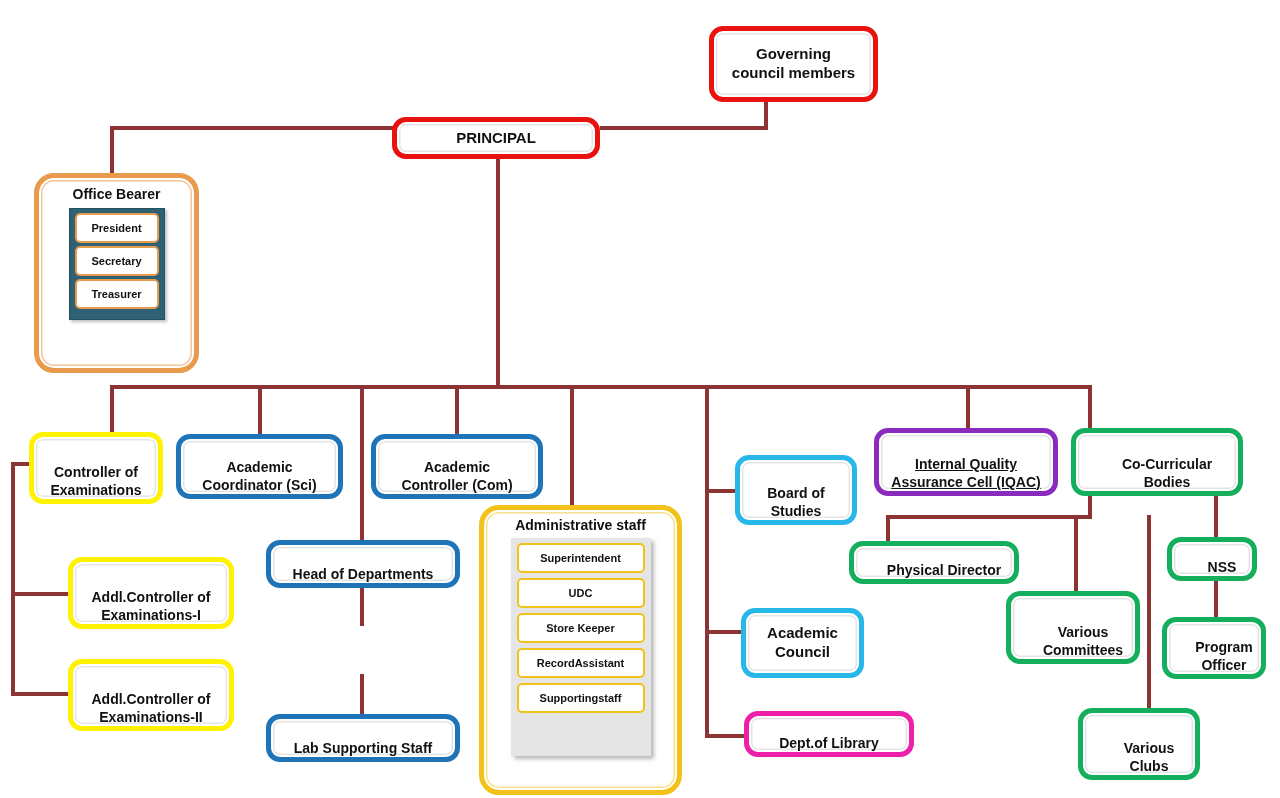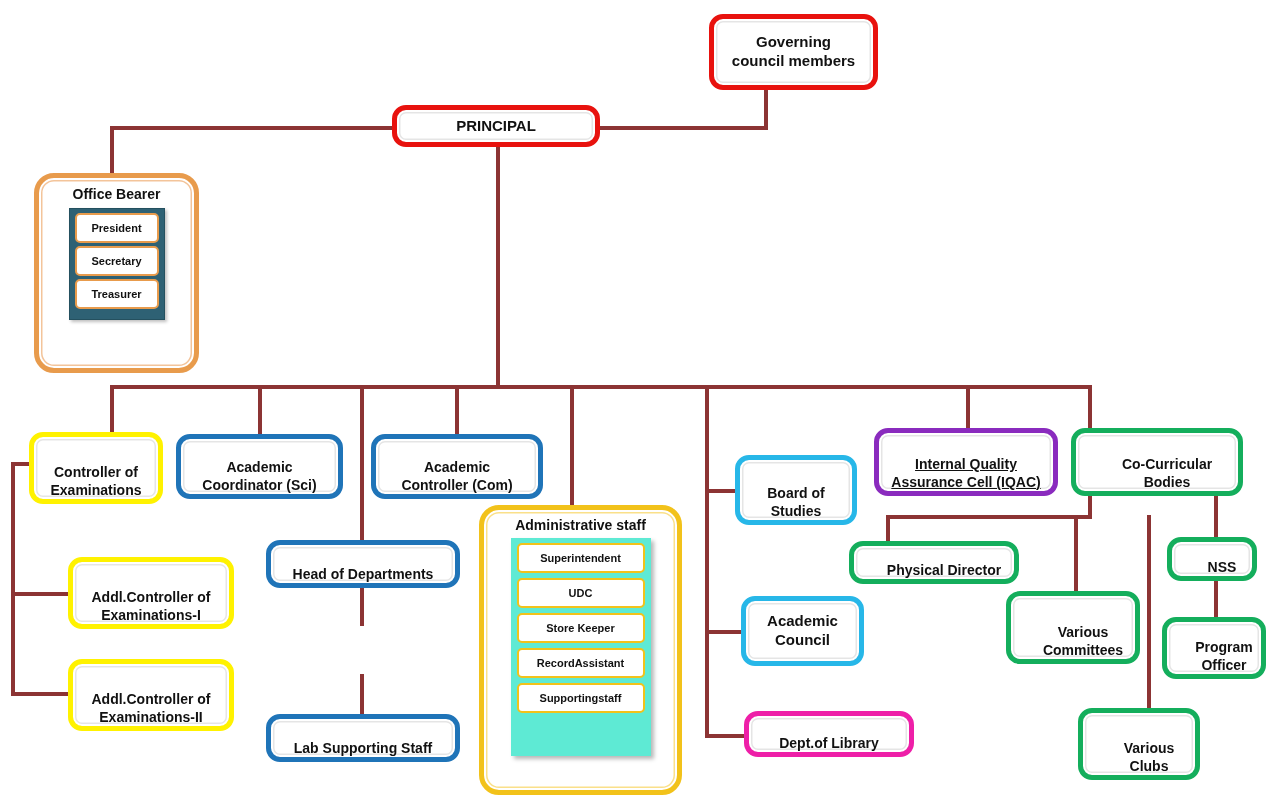--- a/index.html
+++ b/index.html
@@ -25,21 +25,21 @@
 
   
   .red   {border-color:#E8120E;}
   .yellow{border-color:#FFF200;}
   .blue  {border-color:#1F74B8;}
   .cyan  {border-color:#27B7E8;}
   .purple{border-color:#8A2BBE;}
   .green {border-color:#14AE5C;padding-left:20px;}
   .magenta{border-color:#EE1FA8;}
 
-  .fs15{font-size:15px;}
+  .fs15{font-size:15px;margin-top:12px;}
   .fs14{font-size:14px;align-items:flex-end;}
 
   
   #office-bearer{position:absolute;left:34px;top:173px;width:155px;height:190px;
      border:5px solid #E89B4C;border-radius:20px;background:#fff;z-index:6;
      box-shadow:inset 0 0 0 2px #fff, inset 0 0 0 3.5px #F3C49A;}
   #office-bearer .ob-title{font-size:14px;font-weight:bold;text-align:center;
      margin-top:8px;color:#111;}
   #ob-inner{margin:6px auto 0;width:96px;height:112px;background:#2E6174;
      border:1px solid #24505f;box-shadow:2px 2px 3px rgba(0,0,0,.25);
@@ -48,21 +48,21 @@
      border-radius:5px;display:flex;align-items:center;justify-content:center;
      font-size:11px;font-weight:bold;color:#111;box-sizing:border-box;}
   .ob-item:last-child{margin-bottom:0;}
 
   
   #admin-staff{position:absolute;left:479px;top:505px;width:193px;height:280px;
      border:5px solid #F2C21A;border-radius:20px;background:#fff;z-index:6;
      box-shadow:inset 0 0 0 2px #fff, inset 0 0 0 3.5px #FAE08A;}
   #admin-staff .as-title{font-size:14px;font-weight:bold;text-align:center;
      margin-top:7px;color:#111;}
-  #as-inner{margin:5px auto 0;width:140px;height:218px;background:#5eead4;
+  #as-inner{margin:5px auto 0;width:140px;height:218px;background:#e5e5e5;
      box-shadow:3px 3px 4px rgba(0,0,0,.28);padding:5px 6px;box-sizing:border-box;}
   .as-item{height:30px;margin-bottom:5px;background:#fff;border:2px solid #F2C21A;
      border-radius:5px;display:flex;align-items:center;justify-content:center;
      font-size:11px;font-weight:bold;color:#111;box-sizing:border-box;}
   .as-item:last-child{margin-bottom:0;}
 </style>
 </head>
 <body>
 
 <div id="chart">

